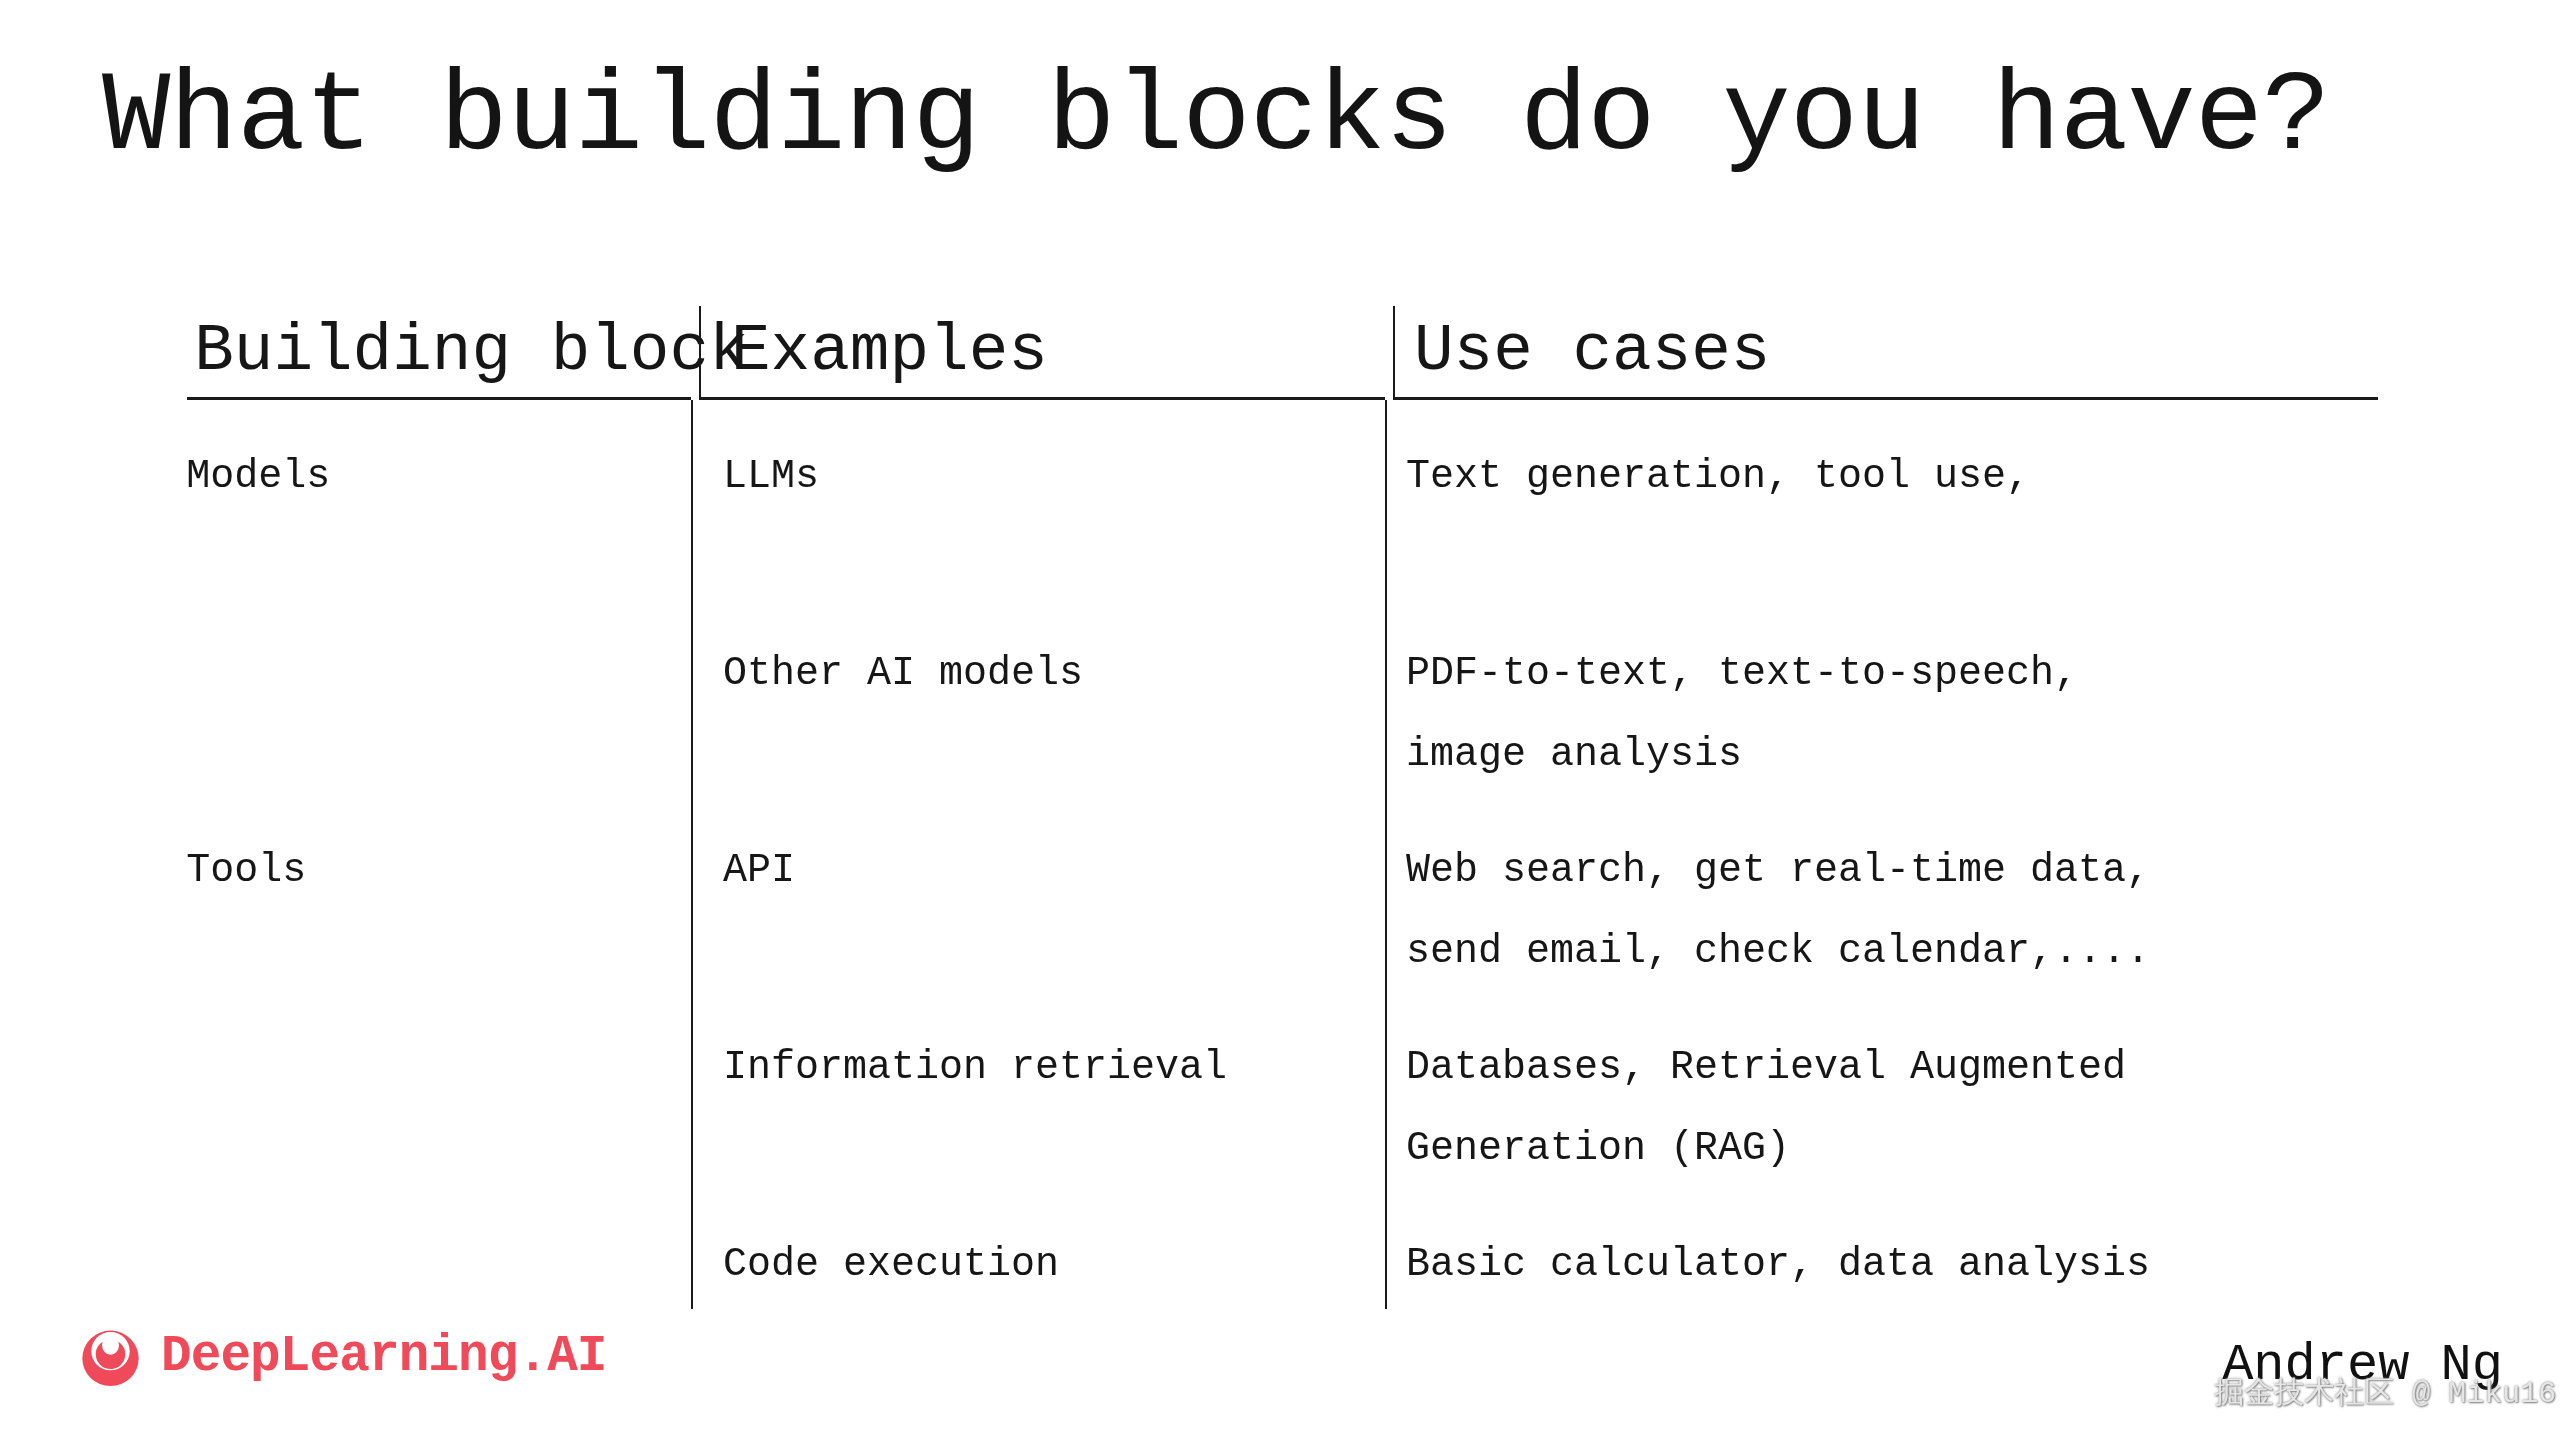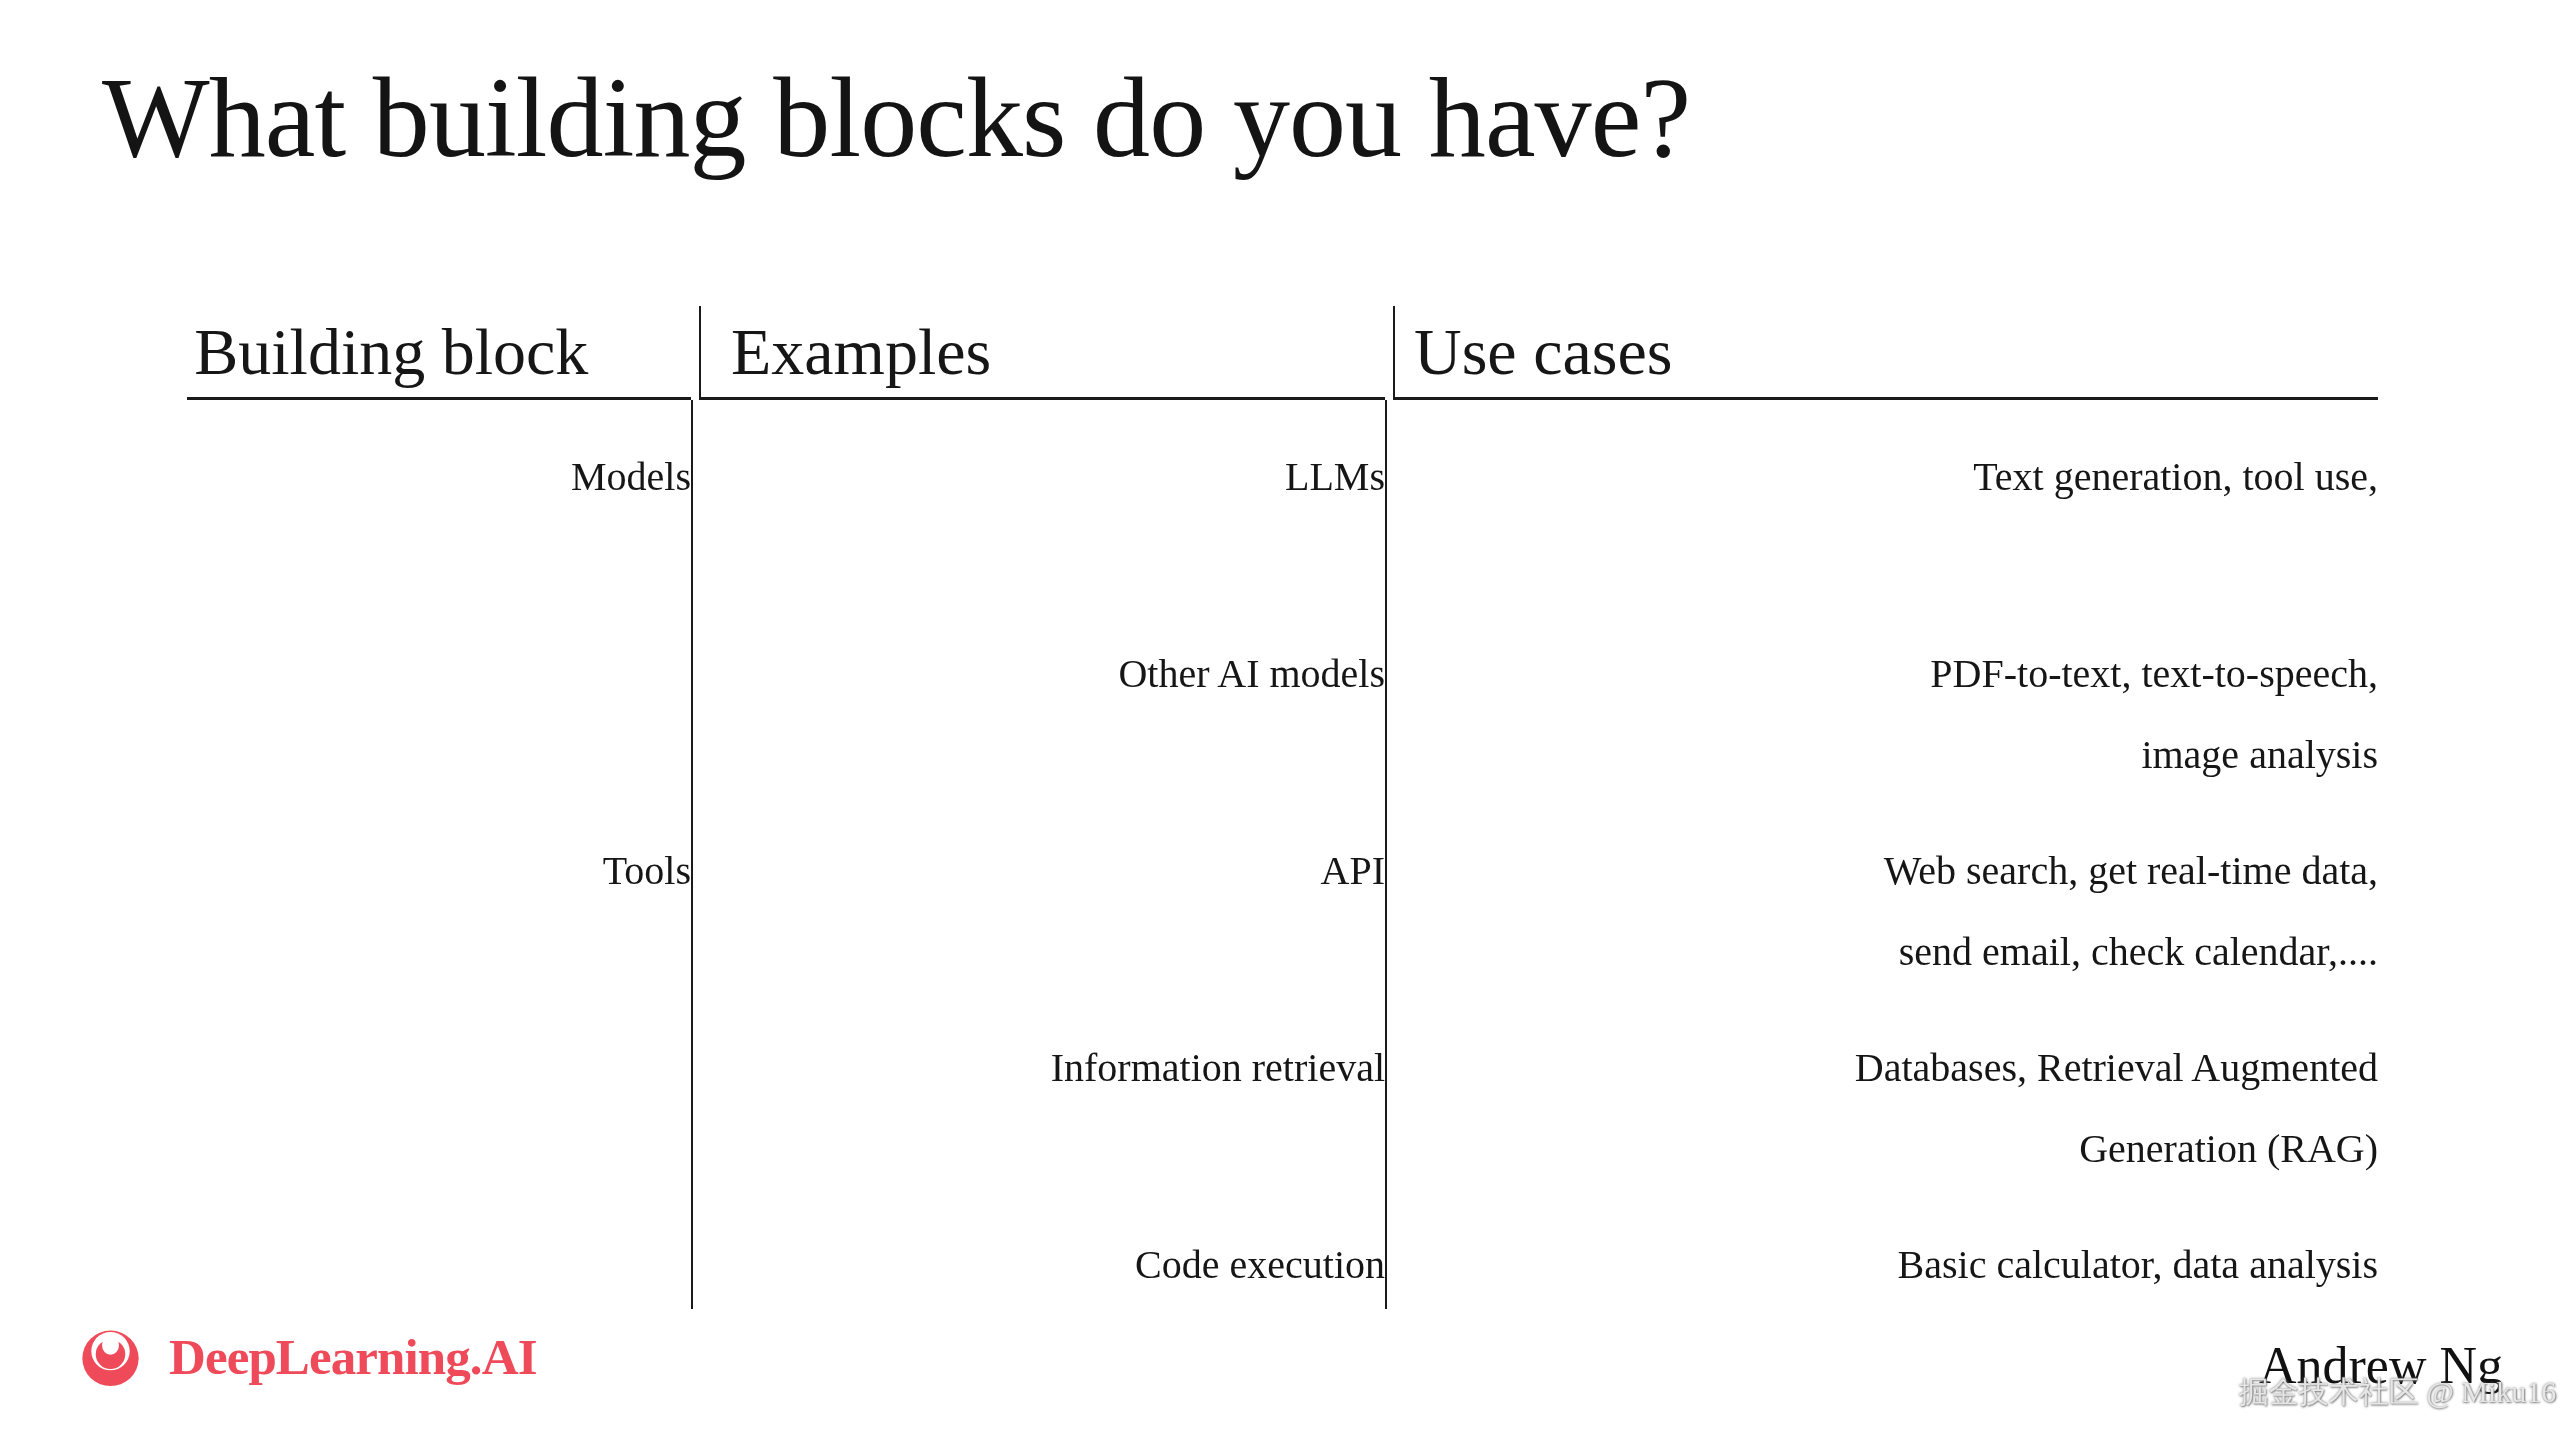--- a/index.html
+++ b/index.html
@@ -1,23 +1,22 @@
 <!DOCTYPE html>
 <html style="font-size:14.3px"><head>
 <meta charset="utf-8">
 <style>
   html,body{margin:0;padding:0;background:#ffffff;}
   .slide{
     position:relative;
     width:2576px;height:1429px;
     background:#ffffff;
-    font-family:Liberation Serif, serif;
+    font-family:Liberation Mono, monospace;
     color:#161616;
     overflow:hidden;
-    text-align:right;
   }
   .title{
     position:absolute;
     left:102px;top:50px;
     font-size:114px;
     font-weight:500;
     line-height:1.2;
     letter-spacing:-0.9px;
     color:#141414;
     white-space:nowrap;
@@ -45,21 +44,21 @@
     margin-left:8px;
   }
   .cell.c1{padding-left:7.2px;}
   .cell.c2{padding-left:30px;}
   .cell.c3{padding-left:19px;}
   .cell.body{padding-top:36px;}
   
   .logo{
     position:absolute;
     left:81px;top:1326px;
-    display:flex;align-items:center;gap:29px;
+    display:flex;align-items:center;gap:21px;
   }
   .logo-mark{width:59px;height:61px;flex:0 0 auto;}
   .logo-text{
     font-size:51px;
     font-weight:bold;
     color:#ef4a59;
     letter-spacing:-0.9px;
     white-space:nowrap;
   }
   .author{

